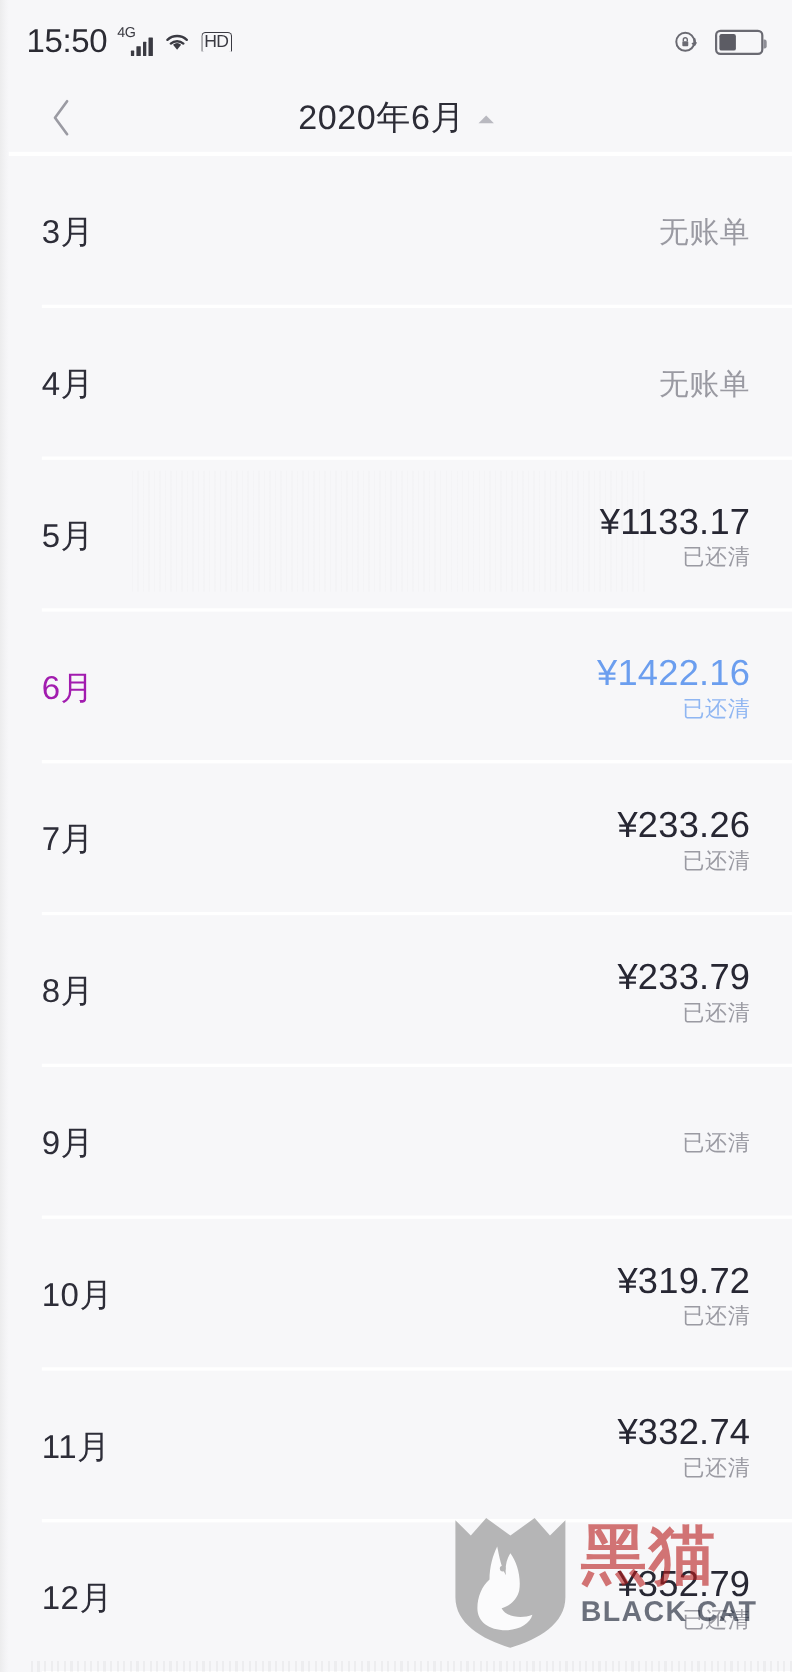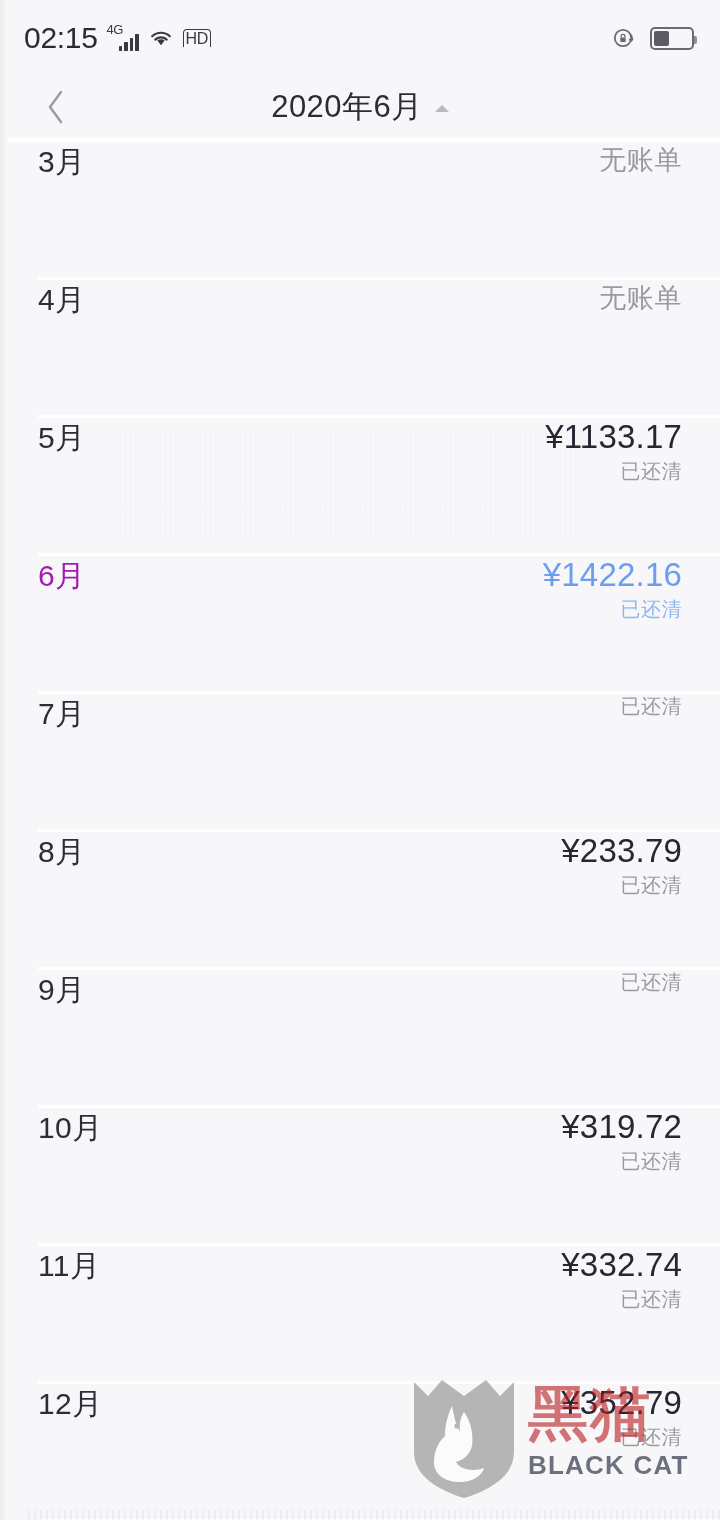--- a/index.html
+++ b/index.html
@@ -174,21 +174,21 @@
   
   .list {
     position: relative;
     background: #f7f7f9;
   }
   .row {
     position: relative;
     height: 138px;
     box-sizing: border-box;
     display: flex;
-    align-items: flex-start;
+    align-items: center;
     justify-content: space-between;
     padding: 0 38px 0 38px;
     cursor: pointer;
   }
   .row .month {
     font-size: 30px;
     color: #2d2d38;
     letter-spacing: 0.4px;
   }
   .row.selected .month { color: #a21caf; }
@@ -306,21 +306,21 @@
 </style>
 </head>
 <body>
 
 <div class="phone">
 
   <div class="page-edge"></div>
 
   <div class="statusbar">
     <div class="sb-left">
-      <span class="sb-clock">02:15</span>
+      <span class="sb-clock">15:50</span>
 
       <span class="ico-signal">
         <span class="g4">4G</span>
         <span class="bars">
             <i></i>
             <i></i>
             <i></i>
             <i></i>
           </span>
       </span>
@@ -394,20 +394,21 @@
         <span class="month">6月</span>
         <div class="right">
           <span class="amount">¥1422.16</span>
           <span class="status">已还清</span>
         </div>
         <div class="divider"></div>
       </div>
       <div class="row">
         <span class="month">7月</span>
         <div class="right">
+          <span class="amount">¥233.26</span>
           <span class="status">已还清</span>
         </div>
         <div class="divider"></div>
       </div>
       <div class="row">
         <span class="month">8月</span>
         <div class="right">
           <span class="amount">¥233.79</span>
           <span class="status">已还清</span>
         </div>

